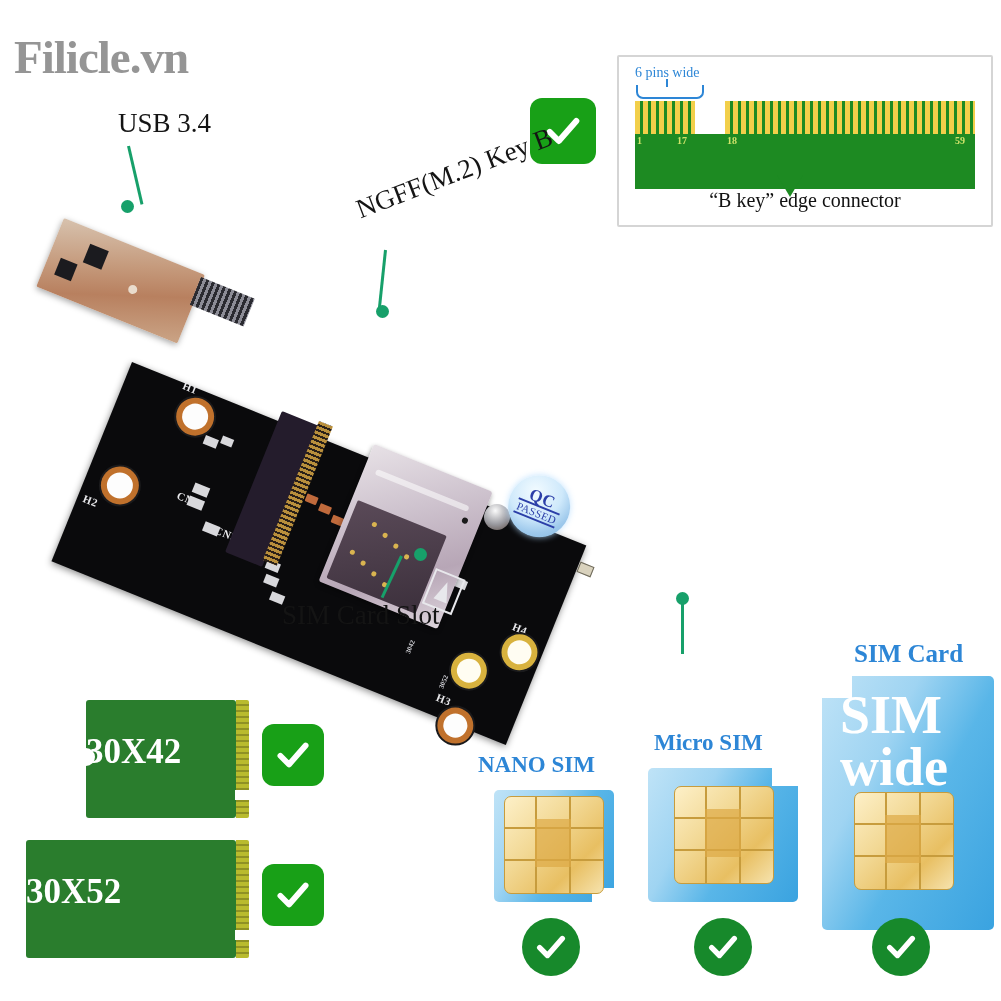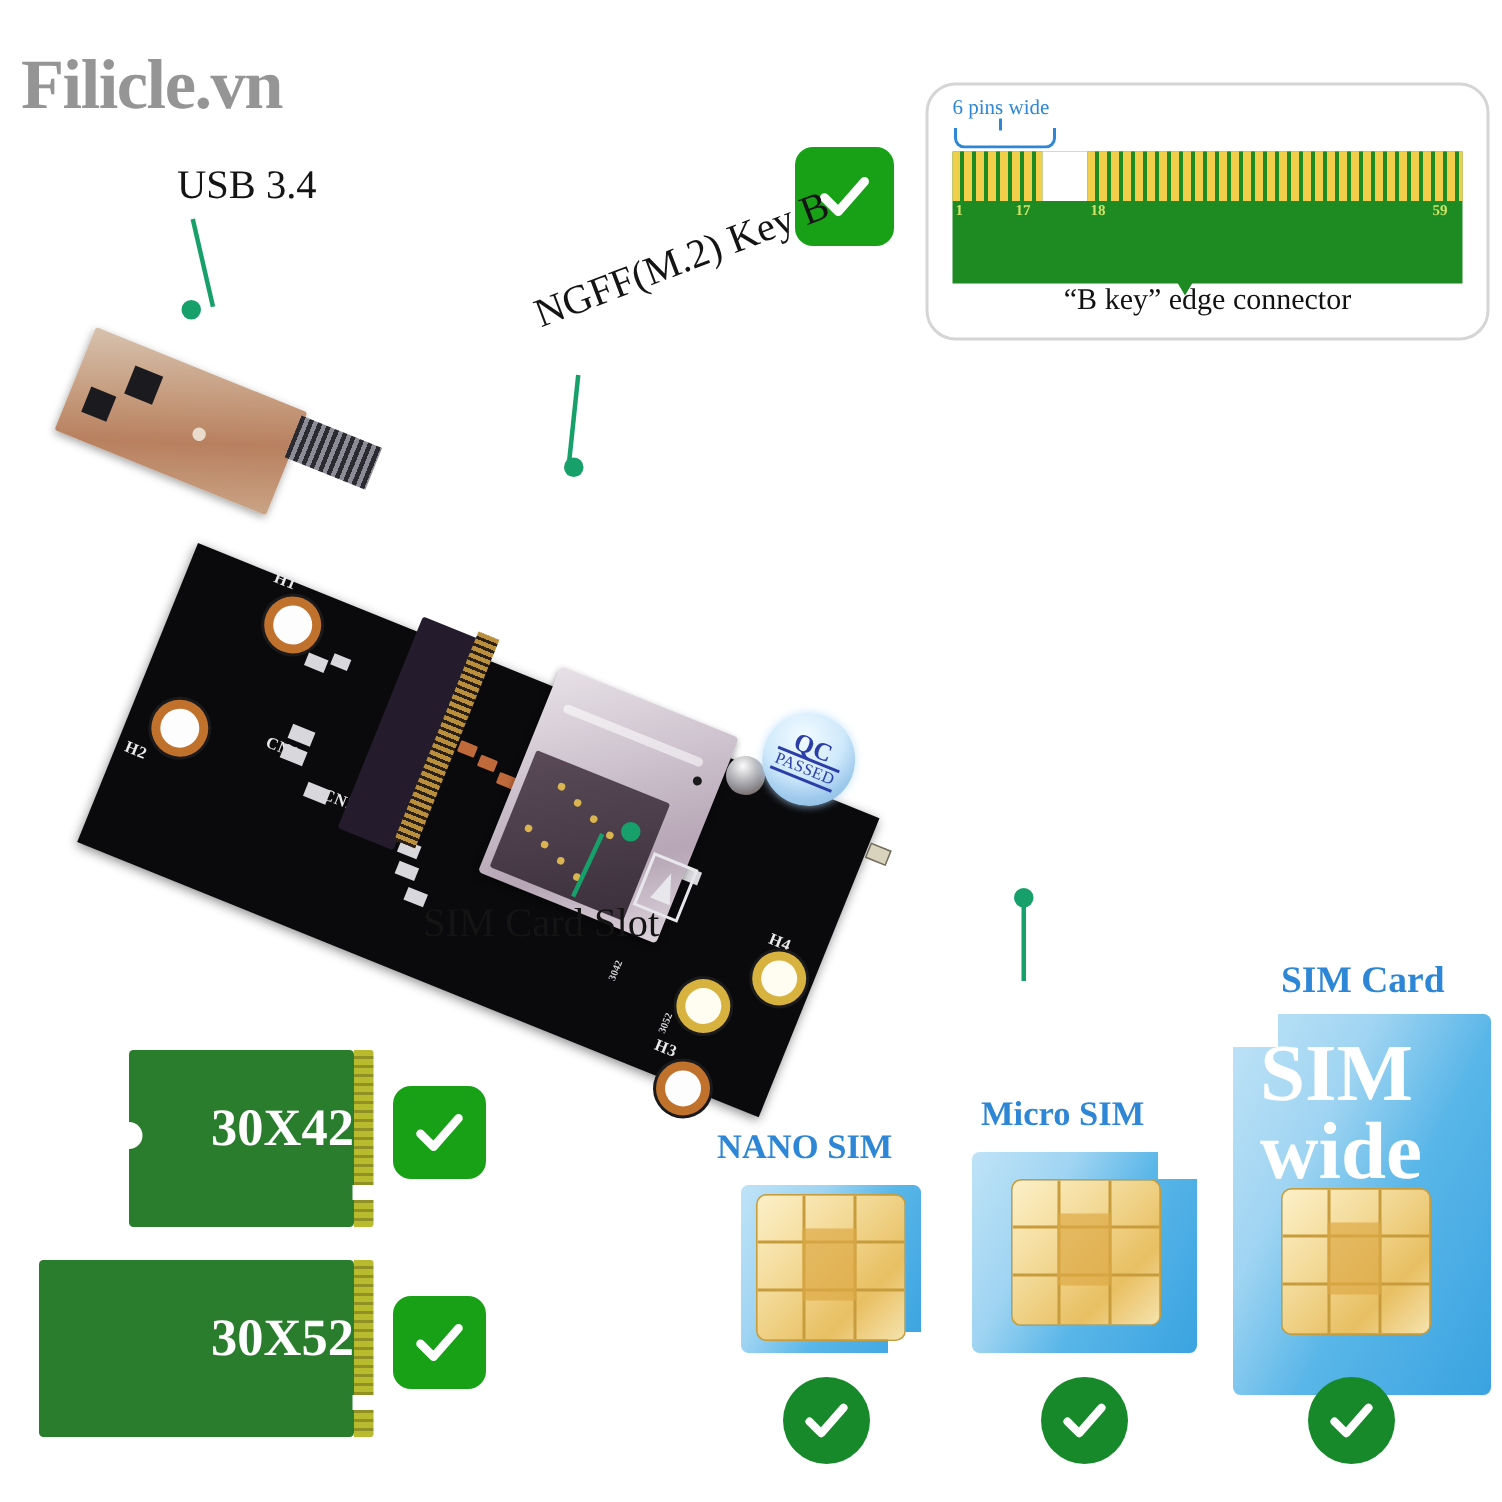--- a/index.html
+++ b/index.html
@@ -79,21 +79,21 @@
     transform:rotate(22deg);transform-origin:left top;left:332px;top:390px;
     display:flex;align-items:center;justify-content:center;}
   .arrowbox:after{content:"";width:0;height:0;border-left:7px solid transparent;
     border-right:7px solid transparent;border-bottom:20px solid #e8e8ec;}
 
   .chip{position:absolute;background:#6e5a46;transform-origin:left top;border-radius:1px;}
   .chip-w{position:absolute;background:#d8d8dc;transform-origin:left top;}
 
   
   .bkey{position:absolute;left:617px;top:55px;width:372px;height:168px;background:#fff;
-    border:2px solid #d5d5d5;border-radius:20px;}
+    border:2px solid #d5d5d5;border-radius:2px;}
   .bk-title{position:absolute;left:16px;top:8px;font-size:14px;color:#2d86d6;}
   .brace{position:absolute;left:17px;top:28px;width:64px;height:12px;
     border:2px solid #2d86d6;border-top:none;border-radius:0 0 7px 7px;}
   .brace-stem{position:absolute;left:47px;top:22px;width:2px;height:8px;background:#2d86d6;}
   .pcbgreen{position:absolute;left:16px;top:44px;width:340px;height:88px;background:#1d8a22;}
   .pinbank{position:absolute;top:0;height:33px;
     background:repeating-linear-gradient(90deg,#f2cf4a 0 5px,#1d8a22 5px 8px);}
   .gap{position:absolute;top:0;height:33px;background:#fff;}
   .pinnum{position:absolute;color:#cfe36a;font-size:10px;font-weight:bold;}
   .notch-v{position:absolute;left:158px;top:118px;width:0;height:0;
@@ -107,21 +107,21 @@
   .check-rd{position:absolute;border-radius:50%;background:#17892b;
     display:flex;align-items:center;justify-content:center;}
   .tick{display:block;}
 
   
   .m2card{position:absolute;background:#2a7d2d;border-radius:3px;}
   .m2card .edge{position:absolute;right:-13px;top:0;width:13px;height:100%;
     background:repeating-linear-gradient(180deg,#b9bb2e 0 4px,#8f9124 4px 6px);border-radius:0 2px 2px 0;}
   .m2card .edge-gap{position:absolute;right:-14px;width:15px;height:10px;background:#fff;}
   .m2card .notch{position:absolute;left:-9px;width:18px;height:18px;border-radius:50%;background:#fff;}
-  .m2card span{position:absolute;left:0;right:0;text-align:right;color:#fff;
+  .m2card span{position:absolute;left:0;right:0;text-align:left;color:#fff;
     font-size:35px;font-weight:bold;}
 
   
   .simcard{position:absolute;}
   .sim-body{position:absolute;inset:0;
     background:linear-gradient(118deg,#bfe3f7 0%,#9fd4f2 32%,#59b6e8 58%,#3aa3e0 100%);
     border-radius:5px;}
   .sim-cut{position:absolute;background:#fff;}
   .chipimg{position:absolute;border-radius:7px;
     background:linear-gradient(135deg,#fdf0c8 0%,#f2d894 40%,#e8bf62 72%,#f6e3ae 100%);

